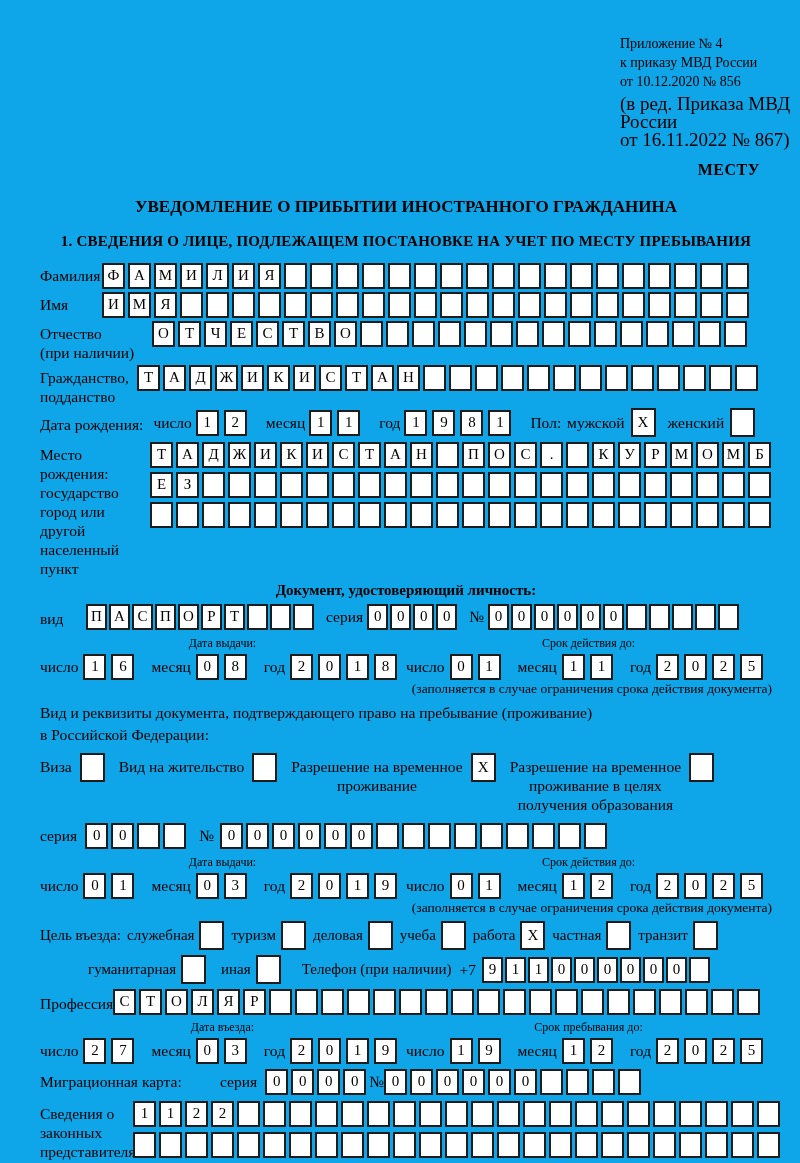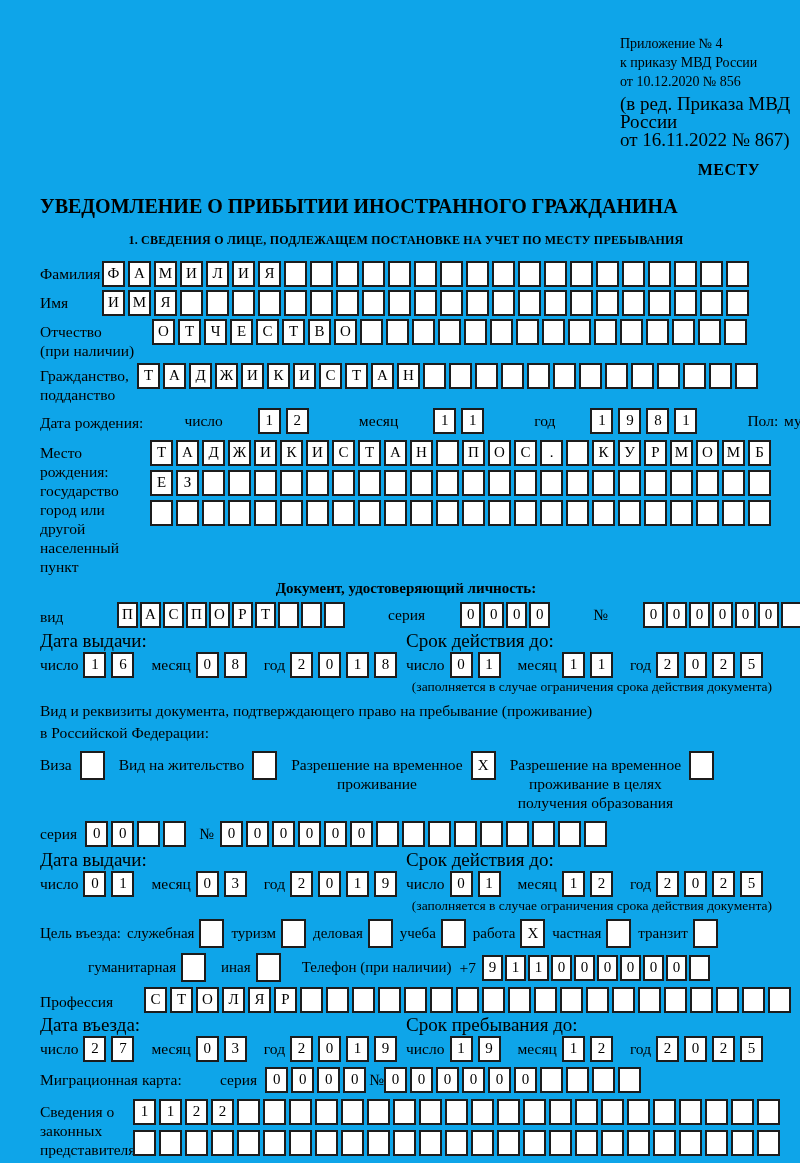--- a/index.html
+++ b/index.html
@@ -11,44 +11,44 @@
     padding:34px 28px 0 40px;
   }
   .pre { white-space:pre-line; }
 
   
   .appendix-block { margin-left:580px; width:178px; font-size:14px; line-height:19px; }
   .amendment { font-size:19px; line-height:18px; margin-top:4px; }
   .form-label { text-align:right; padding-right:12px; font-weight:bold; font-size:16px; margin-top:12px; letter-spacing:.5px; }
 
   
-  .title { font-weight:bold; font-size:20px; line-height:23px; margin-top:16px; }
+  .title { text-align:center; font-weight:bold; font-size:17px; line-height:23px; margin-top:16px; }
   .title-line2 { display:flex; justify-content:center; align-items:flex-end; }
   .blank-line { display:inline-block; width:64px; border-bottom:2px solid #333; height:16px; margin-left:10px; }
-  .section-title { text-align:center; font-weight:bold; font-size:12px; margin-top:15px; letter-spacing:.2px; }
+  .section-title { text-align:center; font-weight:bold; font-size:15px; margin-top:15px; letter-spacing:.2px; }
 
   .form-body { margin-top:13px; }
 
   
   .boxes { display:flex; flex-wrap:nowrap; flex:none; }
   .cell {
     display:inline-block; width:23px; height:26px; border:2px solid #1c1c1c;
     margin-right:3px; text-align:center; font-size:15px; line-height:21px; flex:none; background:#fff;
   }
   .tight .cell { width:21px; margin-right:2px; }
   .dgroup .cell { margin-right:5px; }
   .dgroup { margin-right:4px; }
 
   .cb {
     width:25px; height:29px; border:2px solid #1c1c1c; display:inline-flex; flex:none;
     align-items:center; justify-content:center; font-size:15px; background:#fff;
   }
 
   .frow { display:flex; align-items:flex-start; margin-bottom:3px; }
-  .frow.vcenter { align-items:center;gap:31px; }
+  .frow.vcenter { align-items:center; }
   .flabel { line-height:19px; padding-top:3px; flex:none; }
   .w-surname { width:62px; }
   .w-name { width:62px; }
   .w-patron { width:112px; }
   .w-citizen { width:97px; }
   .w-place { width:110px; }
   .w-prof { width:73px; }
   .stack { display:flex; flex-direction:column; }
   .stack .boxes { margin-bottom:4px; }
 
@@ -56,21 +56,21 @@
   .gender-group { margin-left:10px; display:flex; align-items:center; }
   .gender-group .glabel { margin-right:6px; margin-left:12px; }
 
   .center-bold { text-align:center; font-weight:bold; font-size:15px; margin:4px 0 5px 0; }
 
   
   .dates-wrap { display:flex; margin-top:3px; }
   .dcol { display:flex; flex-direction:column; }
   .dcol-left { width:400px; }
   .dcol-right { flex:1; }
-  .dhead { font-size:19px; line-height:18px; width:365px; }
+  .dhead { text-align:center; font-size:12px; line-height:18px; width:365px; }
   .dfields { display:flex; align-items:center; margin-top:2px; }
   .dfields .lbl { margin-right:5px; flex:none; }
   .dfields .lbl2 { margin:0 5px 0 8px; flex:none; }
   .footnote { font-size:13.5px; text-align:right; margin:1px 0 5px 0; line-height:16px; }
 
   .intro { line-height:22px; margin-top:4px; }
 
   .options-row { display:flex; align-items:flex-start; margin:7px 0 9px 0; }
   .option { display:flex; align-items:flex-start; margin-right:14px; }
   .option:last-child { margin-right:0; }

